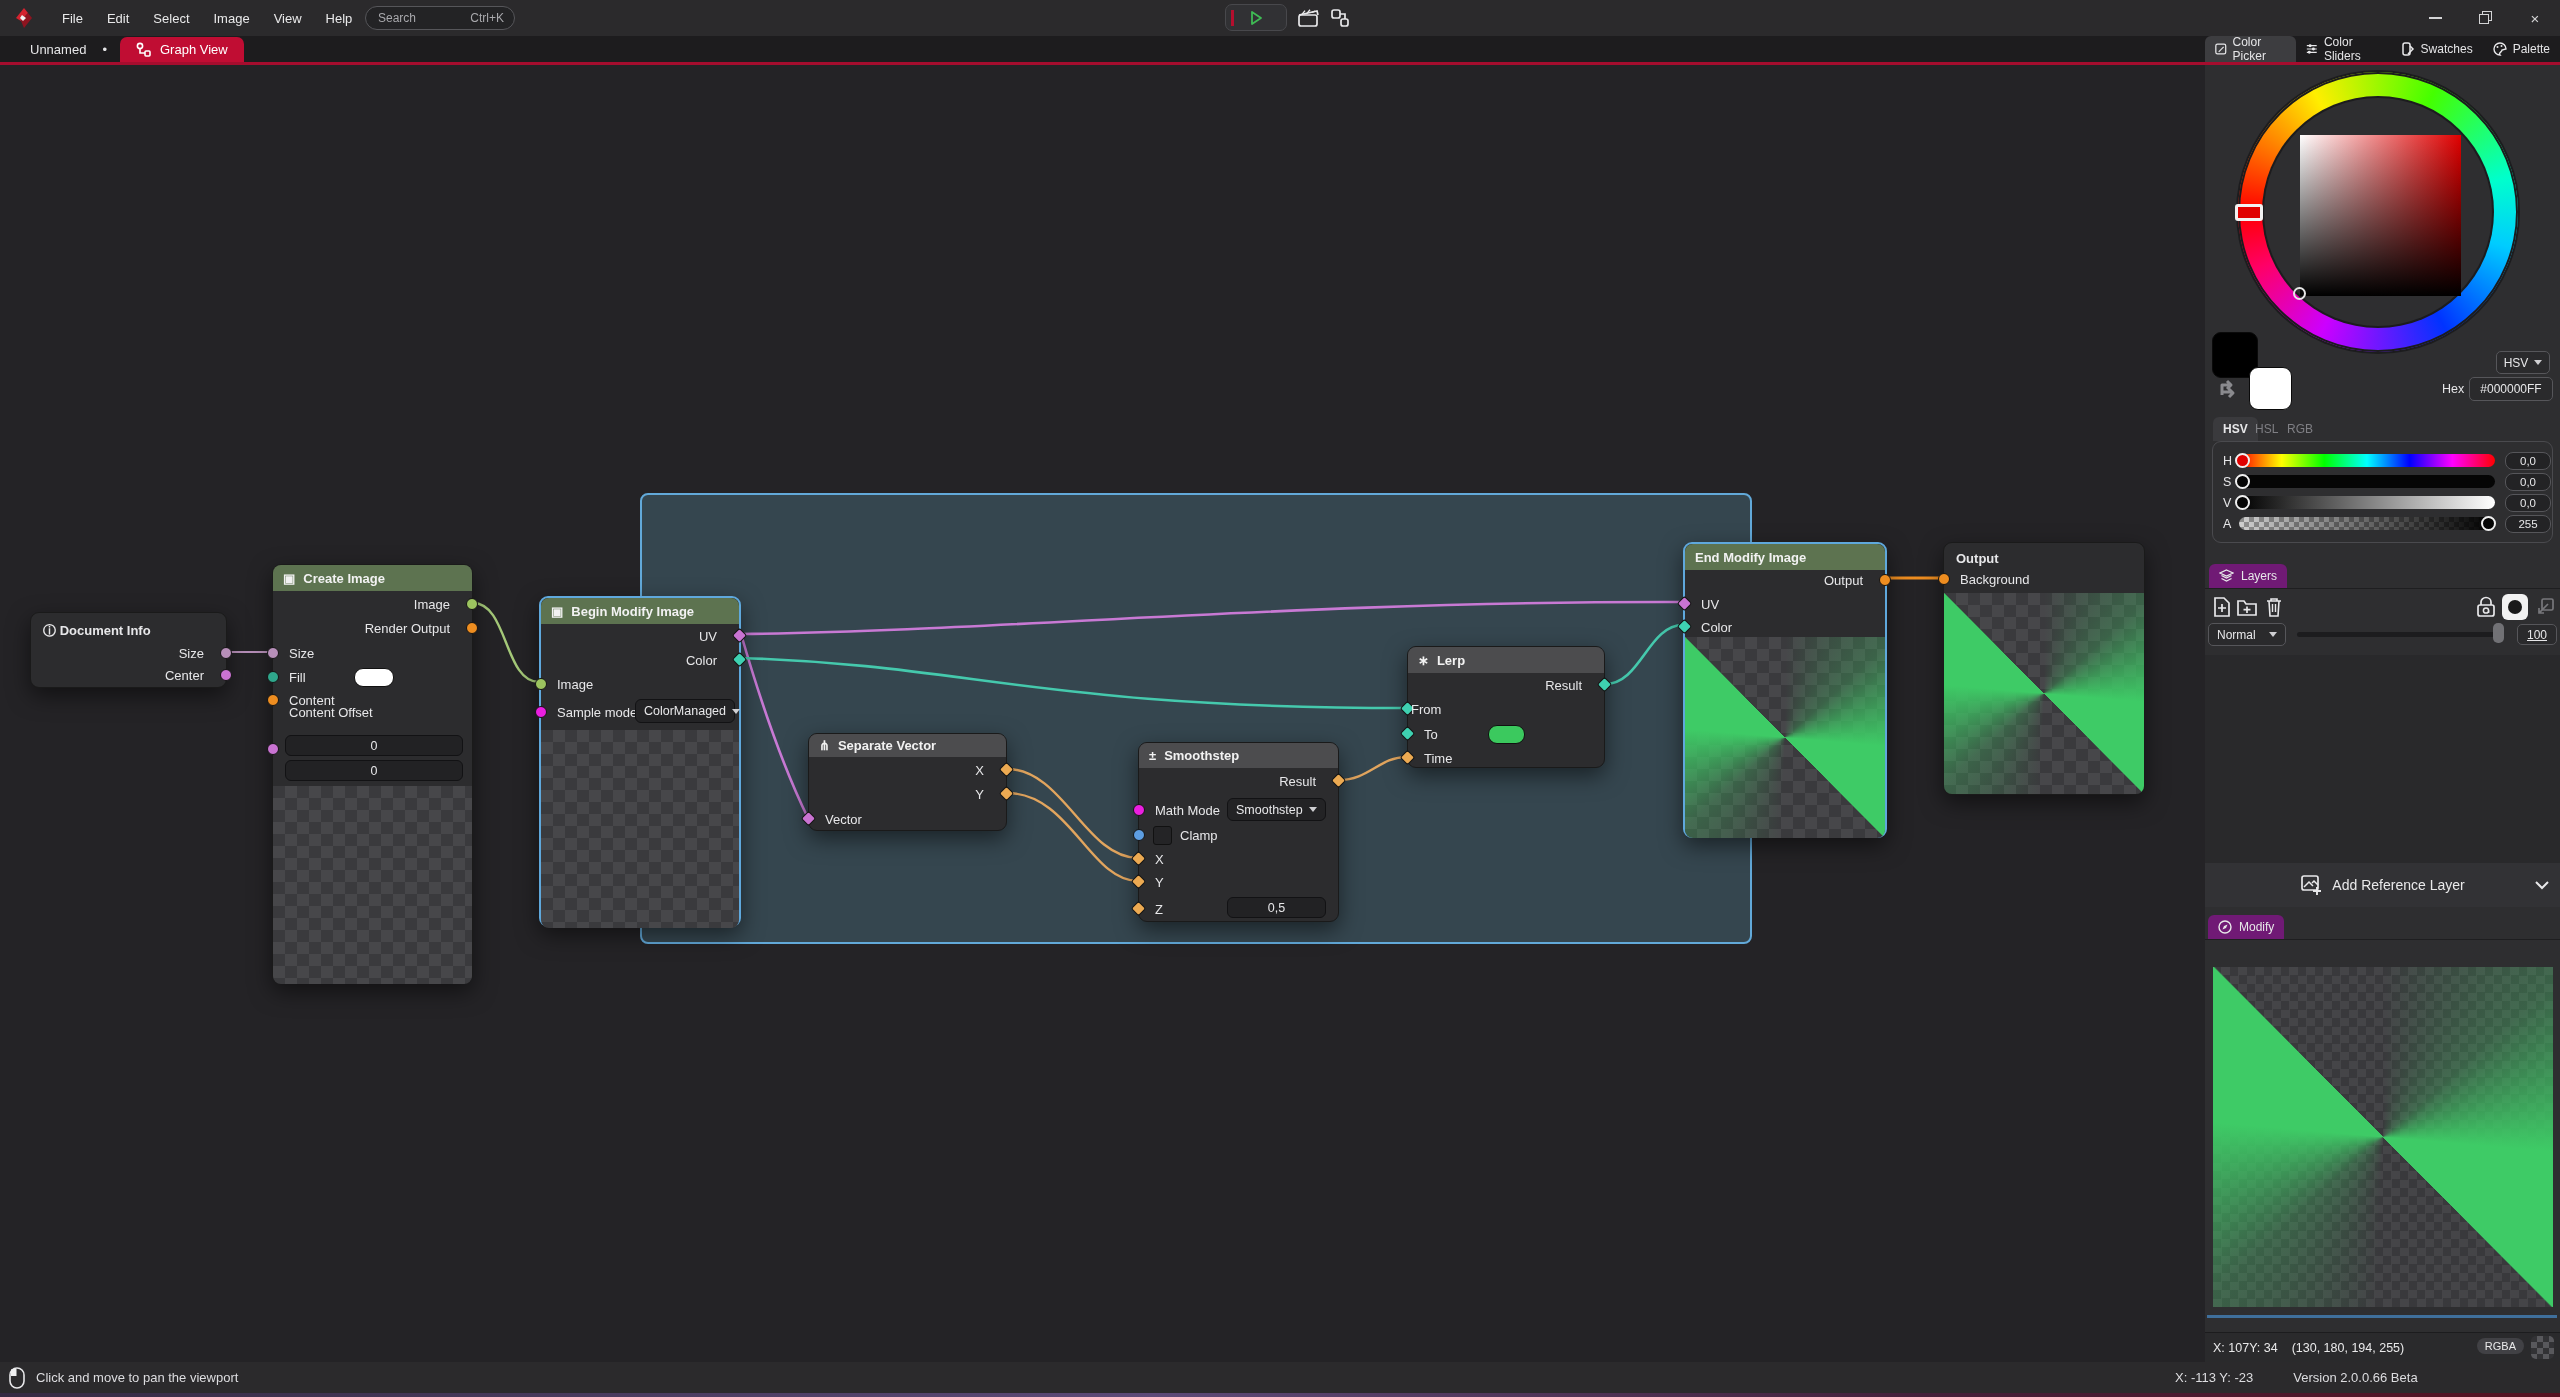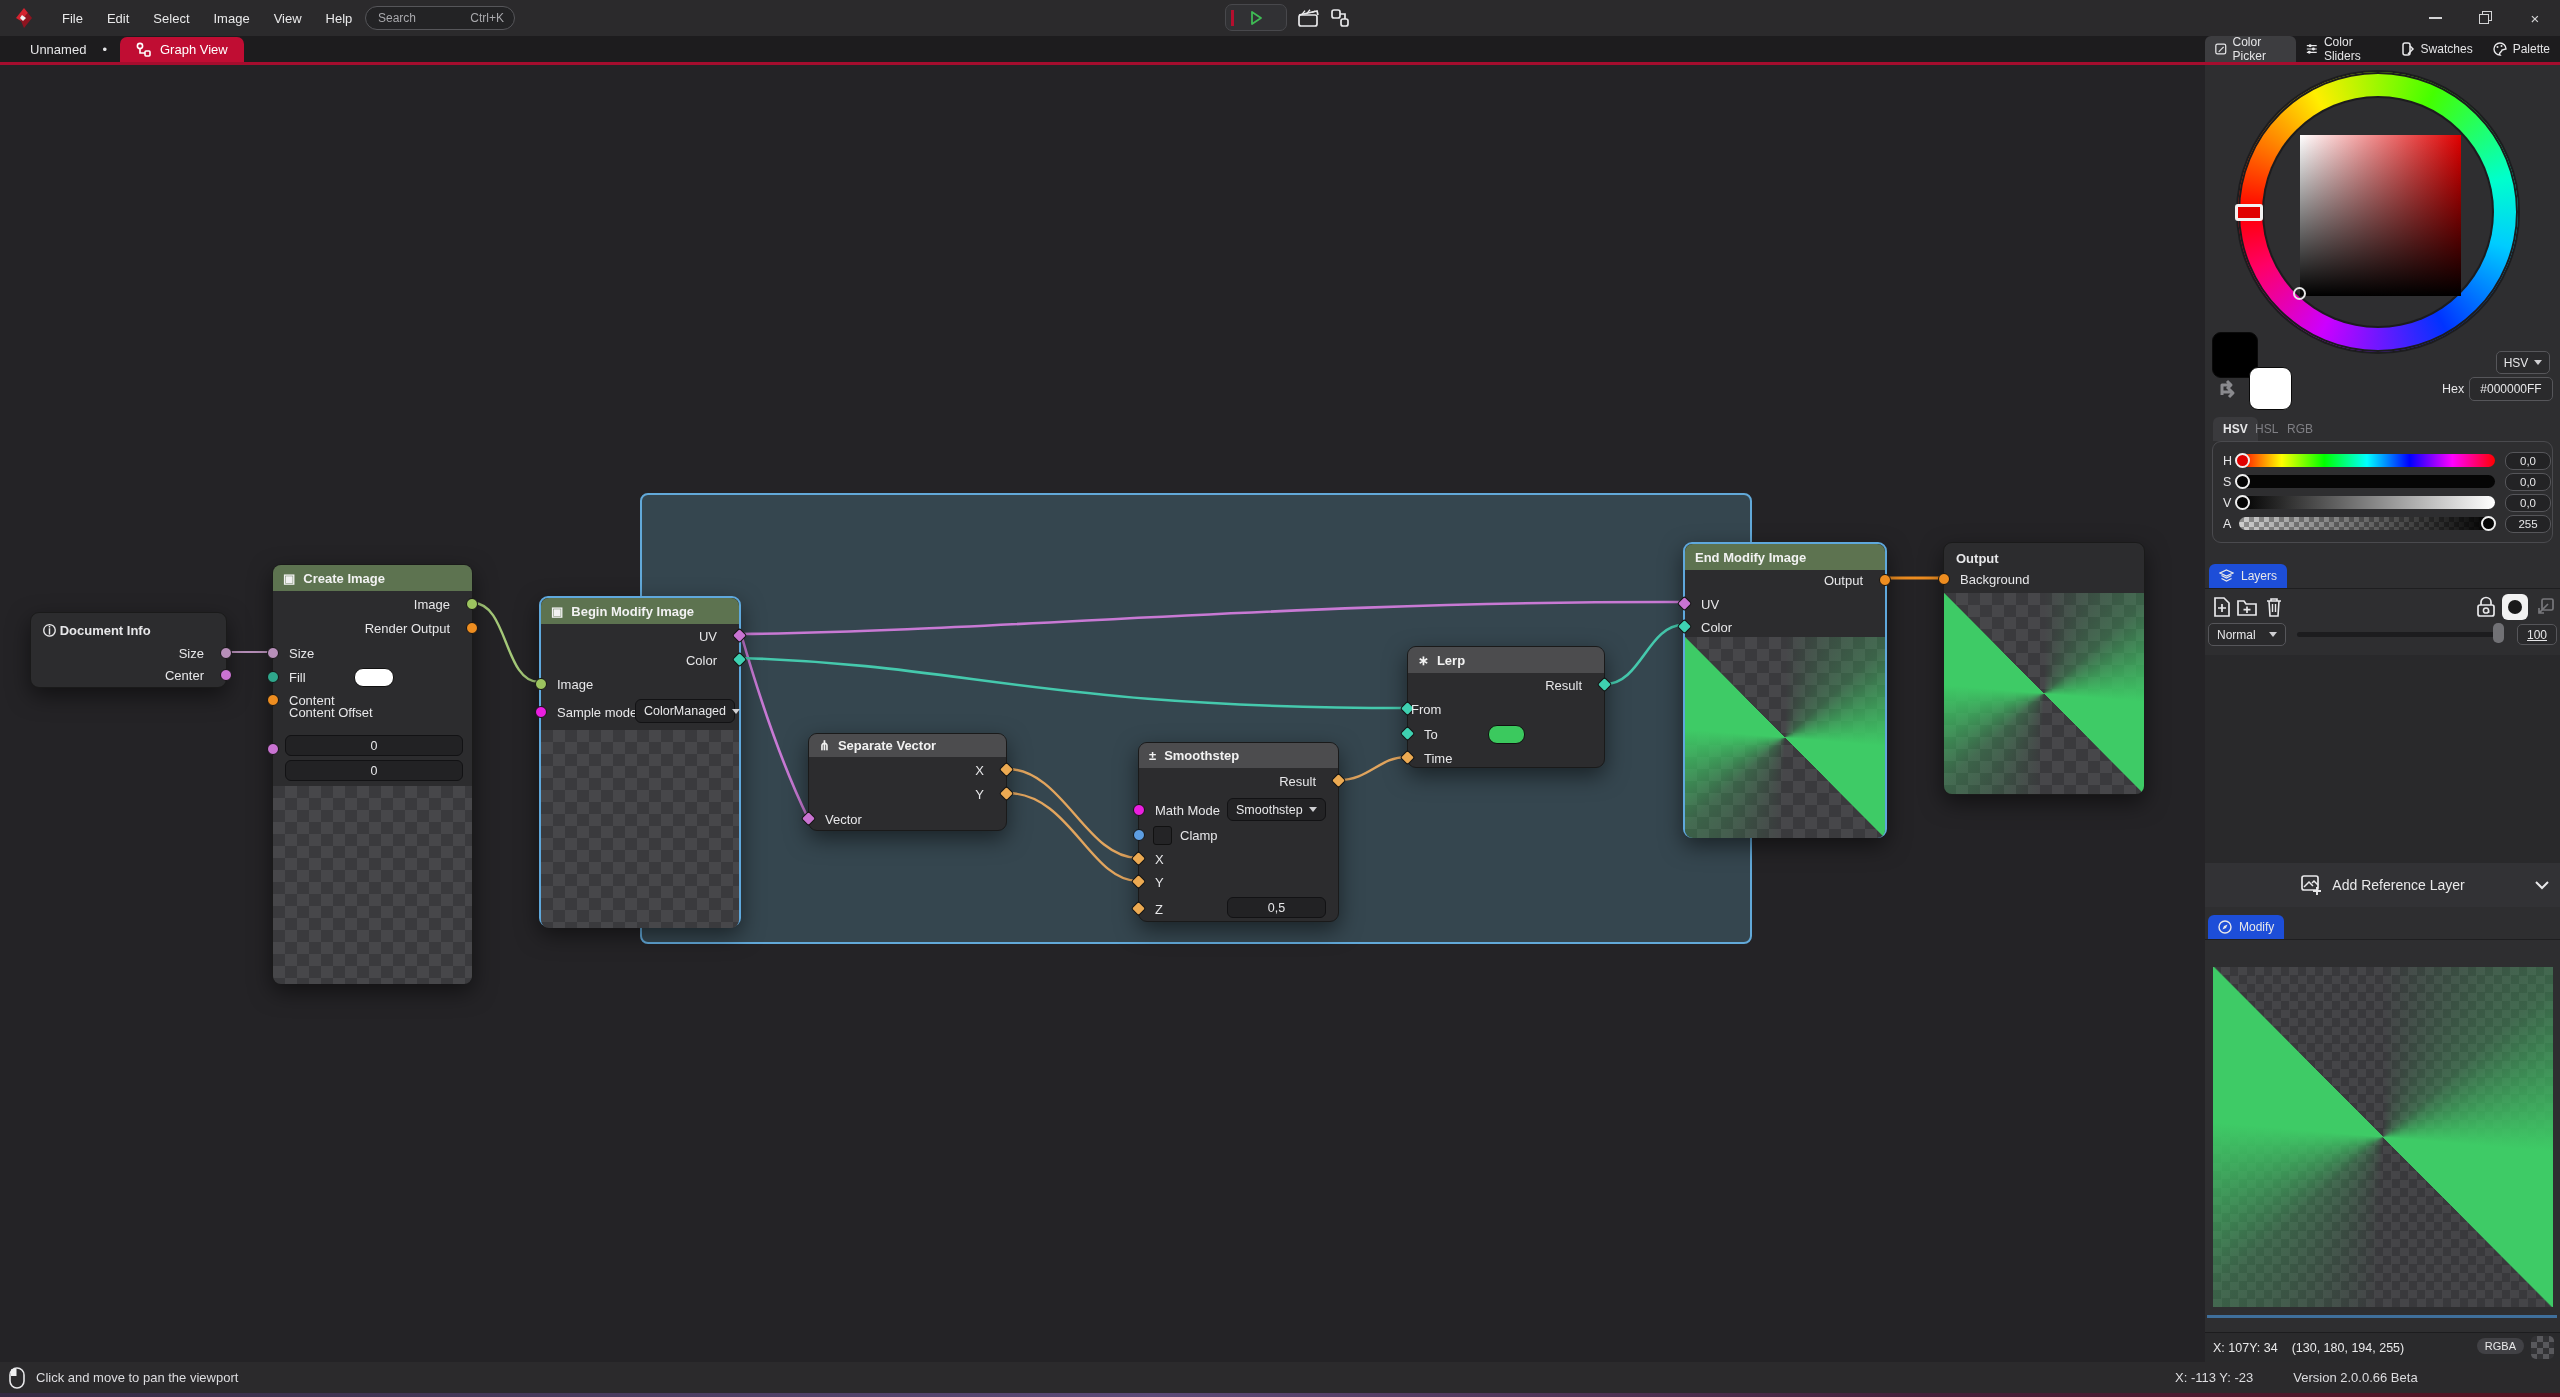--- a/index.html
+++ b/index.html
@@ -102,21 +102,21 @@
               display:flex; align-items:center; justify-content:center; font-size:12px; color:#e7e7e9; }
   .modetab { position:absolute; font-size:12px; }
   .sliderbox { position:absolute; left:7px; top:376px; width:341px; height:102px;
                border:1px solid #4a4a4e; border-radius:9px; }
   .srow-label { position:absolute; font-size:12.5px; color:#e7e7e9; }
   .strack { position:absolute; height:13px; border-radius:7px; width:256px; left:26px; }
   .shandle { position:absolute; width:15px; height:15px; border-radius:50%; border:2.5px solid #f0f0f0; }
   .svalbox { position:absolute; left:292px; width:46px; height:18px; background:#232325;
              border:1px solid #56565a; border-radius:8px; display:flex; align-items:center;
              justify-content:center; font-size:11.5px; color:#e7e7e9; }
-  .sectab { position:absolute; background:#1d4ed8; border-radius:6px 6px 0 0; display:flex;
+  .sectab { position:absolute; background:#701a75; border-radius:6px 6px 0 0; display:flex;
             align-items:center; gap:7px; padding:0 10px; font-size:12px; height:24px; color:#e7e7e9; }
   .sepline { position:absolute; left:0; width:355px; height:1px; background:#1e1e20; }
   .toolicon { position:absolute; width:22px; height:22px; }
   .maskbtn { position:absolute; width:26px; height:26px; background:#f2f2f2; border-radius:6px;
              display:flex; align-items:center; justify-content:center; }
   .maskbtn i { width:14px; height:14px; border-radius:50%; background:#1a1a1a; display:block; }
   .opac-track { position:absolute; left:92px; top:567px; width:206px; height:5px;
                 background:#1c1c1e; border-radius:3px; }
   .opac-handle { position:absolute; left:288px; top:558px; width:11px; height:20px;
                  background:#717175; border-radius:5px; }

